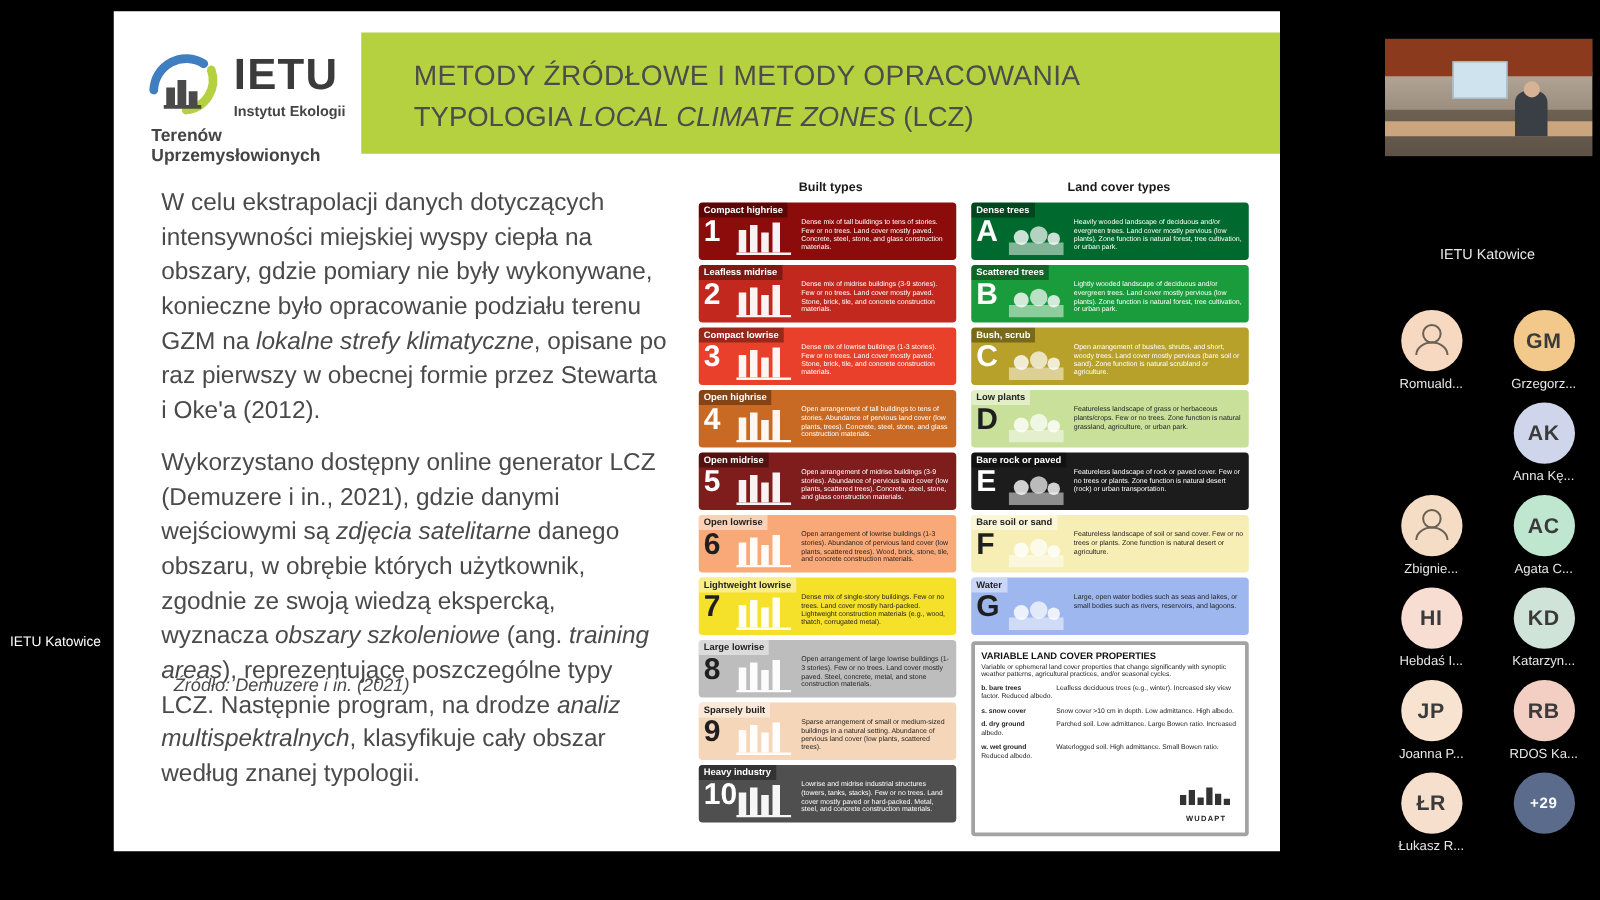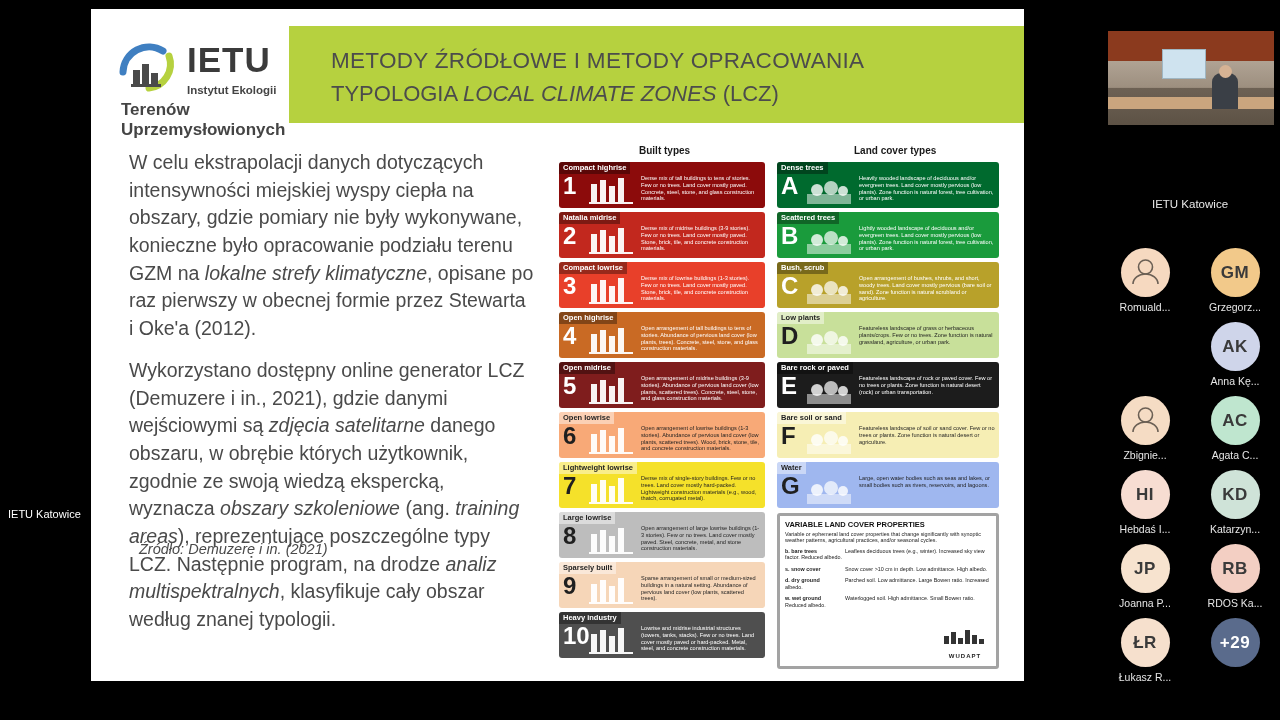--- a/index.html
+++ b/index.html
@@ -65,21 +65,21 @@
   .logo-sub1 {
     position: absolute;
     left: 68px; top: 44px;
     font-size: 11.5px;
     font-weight: bold;
     color: #444;
   }
   .logo-sub2 {
     position: absolute;
     left: 2px; top: 60px;
-    font-size: 17px;
+    font-size: 14px;
     font-weight: bold;
     color: #444;
   }
   .header-band {
     position: absolute;
     left: 198px; top: 0;
     width: 735px;
     height: 97px;
     background: #b6d13f;
   }
@@ -304,21 +304,21 @@
     margin-top: 4px;
     font-size: 10.5px;
     color: #e6e6e6;
     white-space: nowrap;
     overflow: hidden;
     text-overflow: ellipsis;
   }
   .avatar.overflow {
     background: #5a6b8c;
     color: #ffffff;
-    font-size: 17px;
+    font-size: 12px;
   }
   .person-icon { display:block; margin: 0 auto; }
 </style>
 </head>
 <body>
 
 <div class="app">
 
   <div class="stage">
     <div class="slide">
@@ -364,21 +364,21 @@
                     <rect x="2" y="8" width="6" height="18"></rect>
                     <rect x="11" y="4" width="6" height="22"></rect>
                     <rect x="20" y="10" width="6" height="16"></rect>
                     <rect x="29" y="2" width="6" height="24"></rect>
                     <rect x="0" y="26" width="44" height="2"></rect>
                   </g>
                 </svg></span>
               <span class="desc">Dense mix of tall buildings to tens of stories. Few or no trees. Land cover mostly paved. Concrete, steel, stone, and glass construction materials.</span>
             </div>
             <div class="lcz" style="background: rgb(194, 40, 30);">
-              <span class="cap">Natalia midrise</span>
+              <span class="cap">Leafless midrise</span>
               <span class="num">2</span>
               <span class="glyph"><svg viewBox="0 0 44 28">
                   <g fill="#ffffff" opacity="0.95">
                     <rect x="2" y="8" width="6" height="18"></rect>
                     <rect x="11" y="4" width="6" height="22"></rect>
                     <rect x="20" y="10" width="6" height="16"></rect>
                     <rect x="29" y="2" width="6" height="24"></rect>
                     <rect x="0" y="26" width="44" height="2"></rect>
                   </g>
                 </svg></span>

